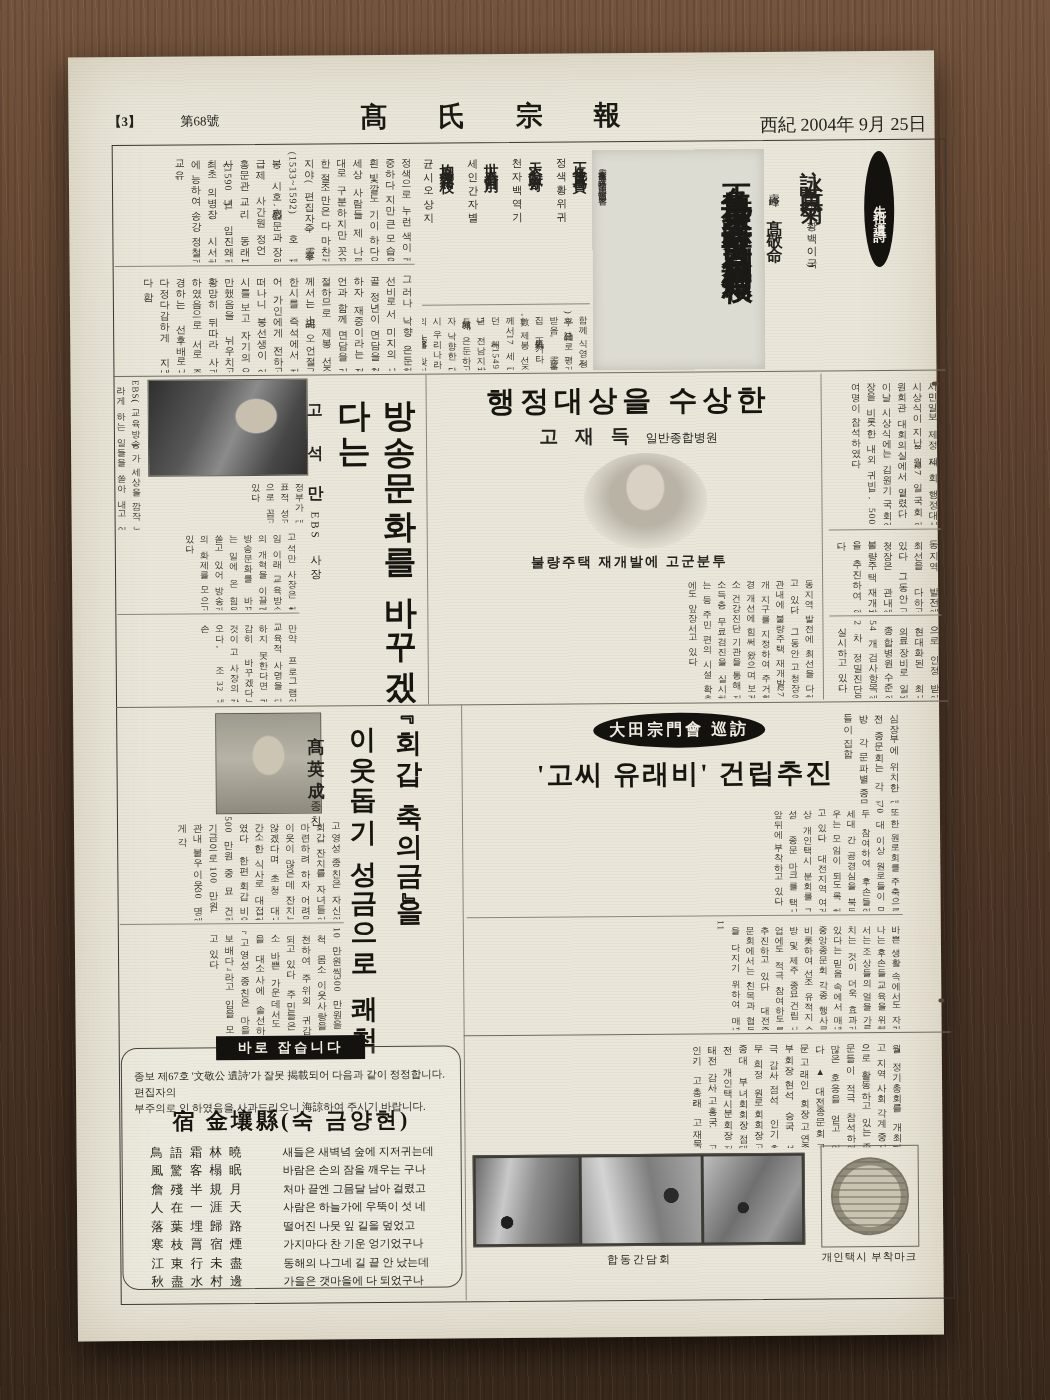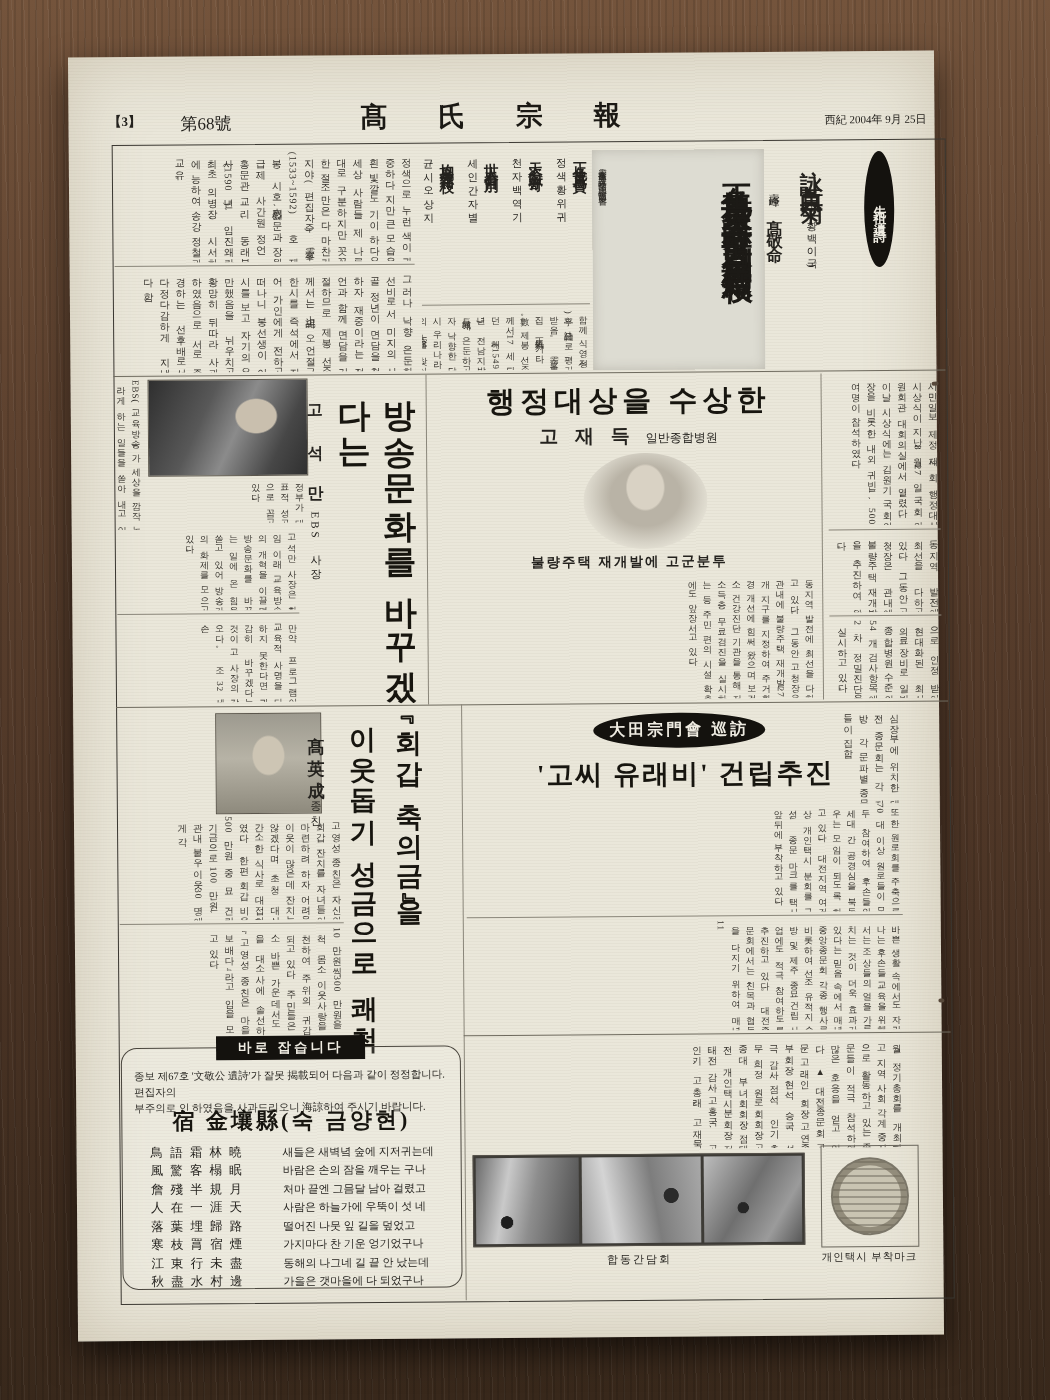--- a/index.html
+++ b/index.html
@@ -32,23 +32,23 @@
   .photo{border:1px solid #5b564c;}
   .caption{color:#24221e;}
   .corr-table-row{display:flex;align-items:baseline;margin:1.5px 0;}
 </style>
 </head>
 <body>
 
 <div class="paper">
 
   <div class="abs" style="left:40px;top:56px;font-size:13px;font-weight:bold;">【3】</div>
-  <div class="abs" style="left:112px;top:56px;font-size:17px;">第68號</div>
+  <div class="abs" style="left:112px;top:56px;font-size:13px;">第68號</div>
   <div class="abs" style="left:0;right:0;top:44px;text-align:center;font-size:27px;font-weight:bold;letter-spacing:22px;color:#1b1914;">髙  氏  宗  報</div>
-  <div class="abs" style="right:8px;top:61px;font-size:11px;">西紀 2004年 9月 25日</div>
+  <div class="abs" style="right:8px;top:61px;font-size:18px;">西紀 2004年 9月 25日</div>
 
   <div class="frame"></div>
 
   <div class="abs badge-oval" style="left:795px;top:100px;width:30px;height:116px;border-radius:15px/58px;">
     <span class="v" style="font-size:13px;font-weight:bold;letter-spacing:5px;">先祖 遺詩</span>
   </div>
 
   <div class="abs v" style="left:727px;top:100px;height:260px;">
     <span style="font-size:23px;font-weight:bold;letter-spacing:5px;">詠 黃白二菊</span>
     <span style="font-size:10.5px;letter-spacing:2px;">(영 황백이국)</span>

